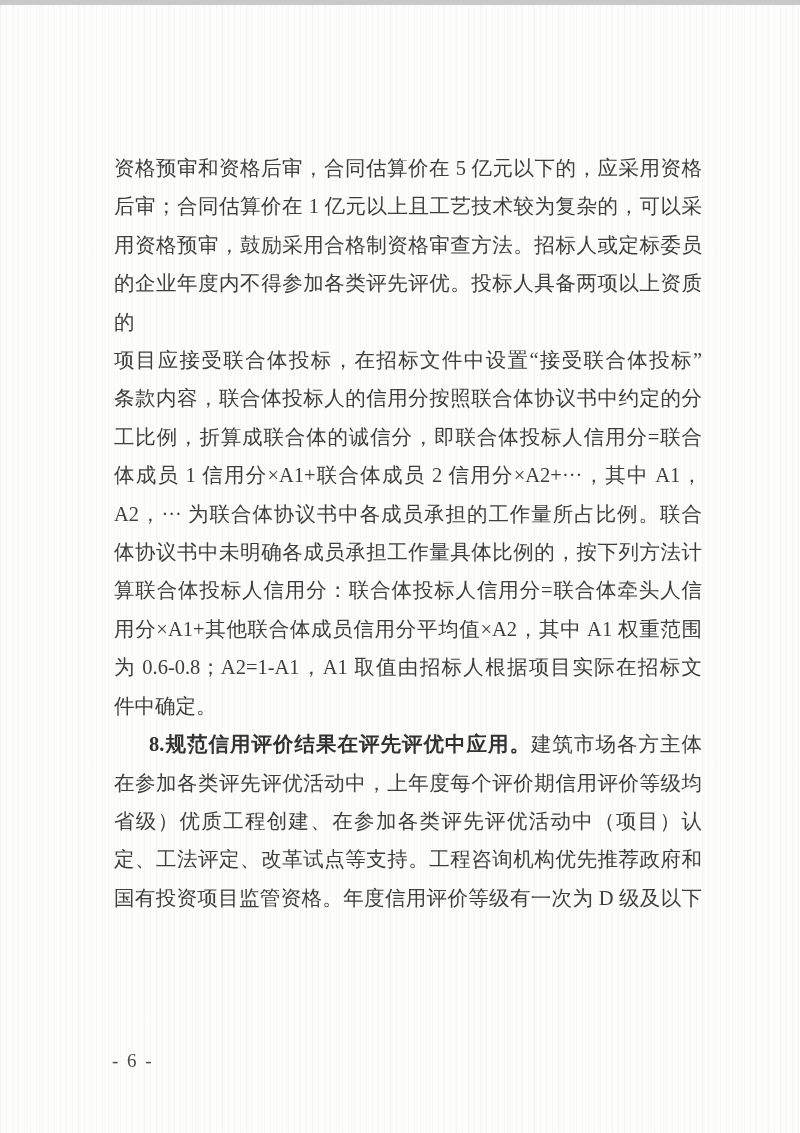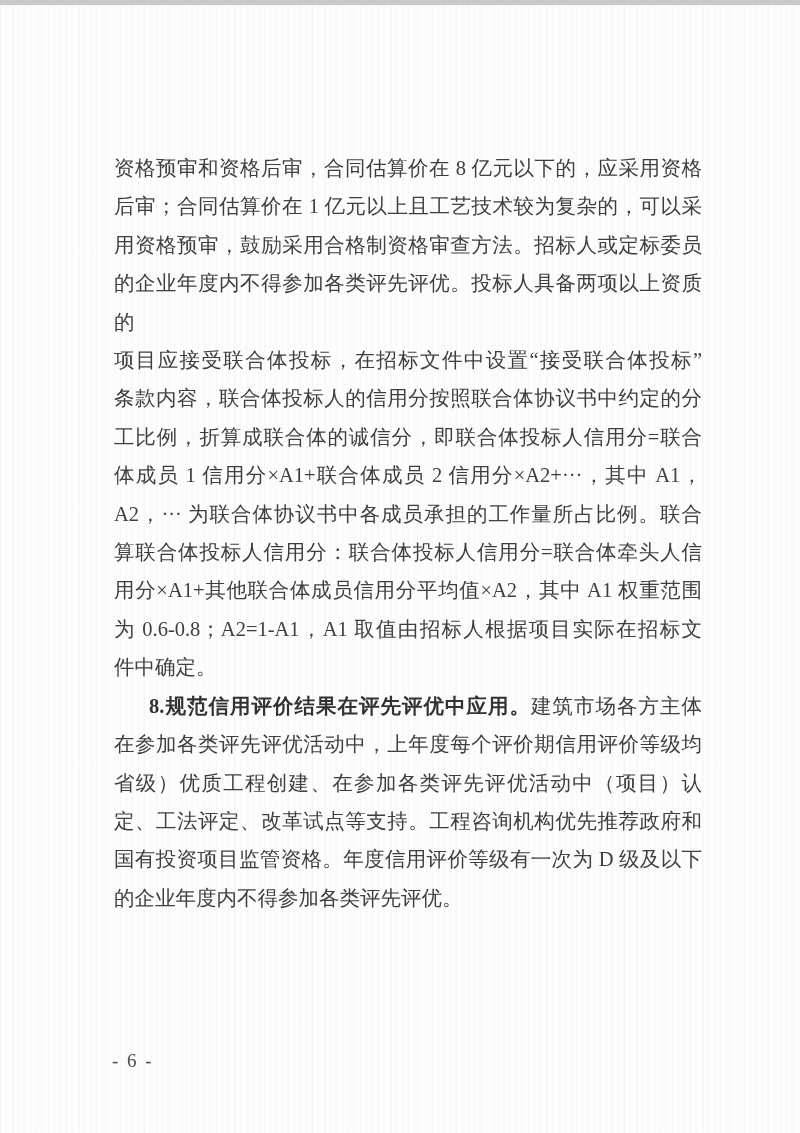--- a/index.html
+++ b/index.html
@@ -62,34 +62,34 @@
     letter-spacing: 2px;
     color: #4a4a4a;
   }
 </style>
 </head>
 <body>
 
 <div class="page">
   <div class="top-strip"></div>
   <div class="text-block" id="text-block">
-      <div class="line"><span class="seg">资格预审和资格后审，合同估算价在 8 亿元以下的，应采用资格</span></div>
+      <div class="line"><span class="seg">资格预审和资格后审，合同估算价在 5 亿元以下的，应采用资格</span></div>
       <div class="line"><span class="seg">后审；合同估算价在 1 亿元以上且工艺技术较为复杂的，可以采</span></div>
       <div class="line"><span class="seg">用资格预审，鼓励采用合格制资格审查方法。招标人或定标委员</span></div>
       <div class="line"><span class="seg">的企业年度内不得参加各类评先评优。投标人具备两项以上资质的</span></div>
       <div class="line"><span class="seg">项目应接受联合体投标，在招标文件中设置“接受联合体投标”</span></div>
       <div class="line"><span class="seg">条款内容，联合体投标人的信用分按照联合体协议书中约定的分</span></div>
       <div class="line"><span class="seg">工比例，折算成联合体的诚信分，即联合体投标人信用分=联合</span></div>
       <div class="line"><span class="seg">体成员 1 信用分×A1+联合体成员 2 信用分×A2+···，其中 A1，</span></div>
       <div class="line"><span class="seg">A2，··· 为联合体协议书中各成员承担的工作量所占比例。联合</span></div>
+      <div class="line"><span class="seg">体协议书中未明确各成员承担工作量具体比例的，按下列方法计</span></div>
       <div class="line"><span class="seg">算联合体投标人信用分：联合体投标人信用分=联合体牵头人信</span></div>
       <div class="line"><span class="seg">用分×A1+其他联合体成员信用分平均值×A2，其中 A1 权重范围</span></div>
       <div class="line"><span class="seg">为 0.6-0.8；A2=1-A1，A1 取值由招标人根据项目实际在招标文</span></div>
       <div class="line last"><span class="seg">件中确定。</span></div>
       <div class="line indent"><span class="seg bold">8.规范信用评价结果在评先评优中应用。</span><span class="seg">建筑市场各方主体</span></div>
       <div class="line"><span class="seg">在参加各类评先评优活动中，上年度每个评价期信用评价等级均</span></div>
       <div class="line"><span class="seg">省级）优质工程创建、在参加各类评先评优活动中（项目）认</span></div>
       <div class="line"><span class="seg">定、工法评定、改革试点等支持。工程咨询机构优先推荐政府和</span></div>
       <div class="line"><span class="seg">国有投资项目监管资格。年度信用评价等级有一次为 D 级及以下</span></div>
-      <div class="line last"><span class="seg">的企业年度内不得参加各类评先评优。</span></div>
     </div>
   <div class="footer-page-number">- 6 -</div>
 </div>
 
 </body></html>

